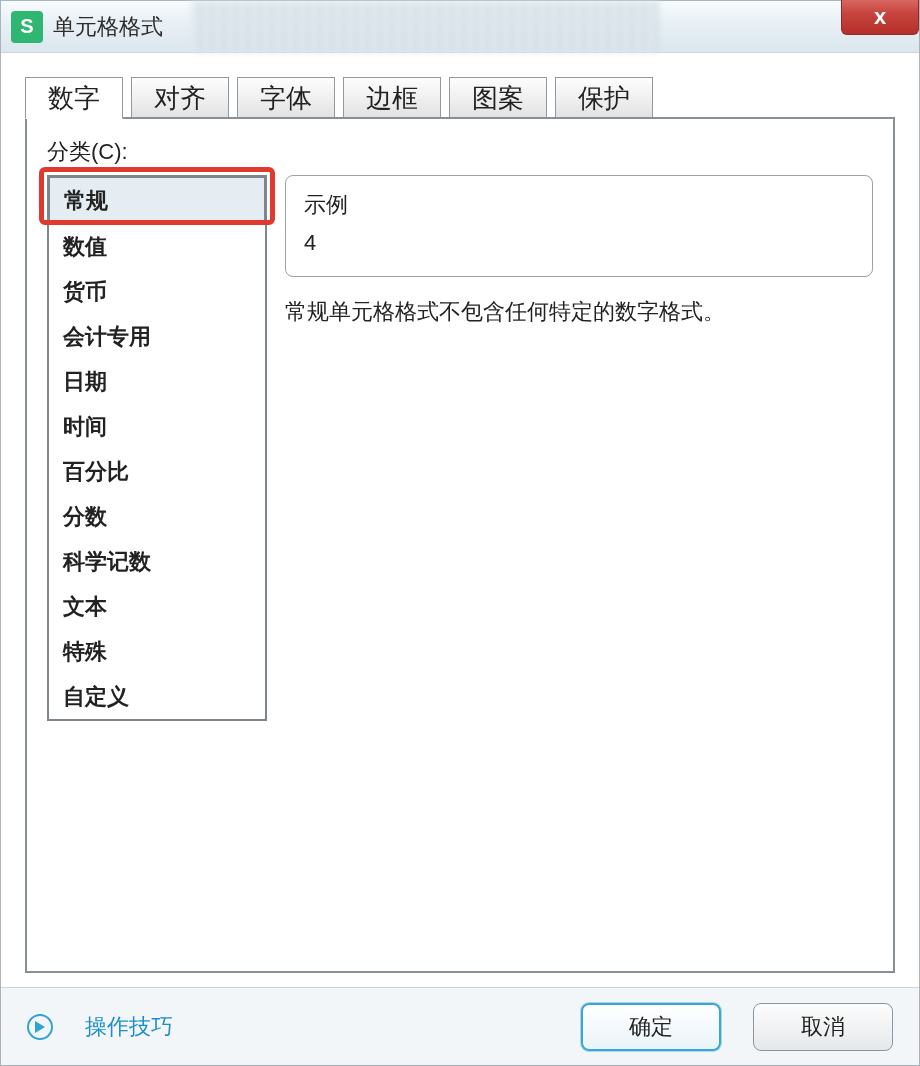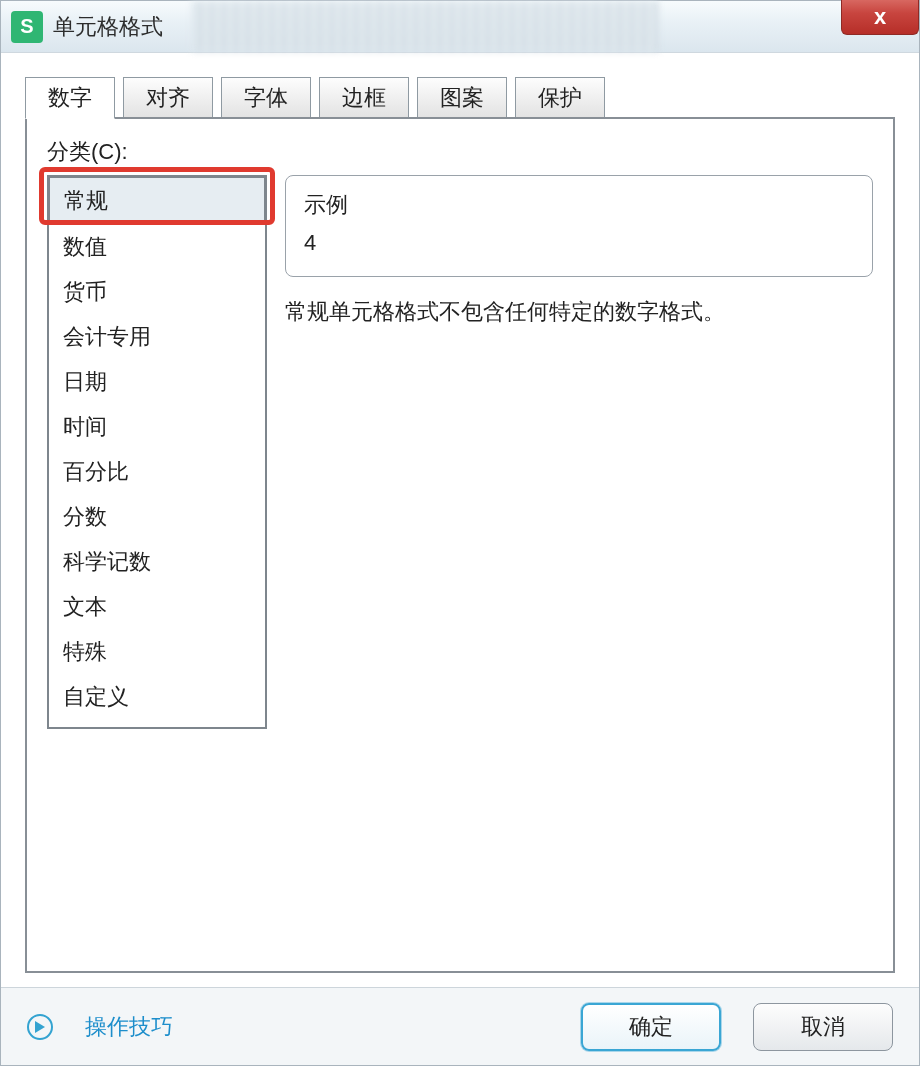--- a/index.html
+++ b/index.html
@@ -84,21 +84,21 @@
       padding: 24px 24px 14px 24px;
       display: flex;
       flex-direction: column;
     }
 
     
     .tab-row { display: flex; }
     .tab {
       height: 42px;
       padding: 0 22px;
-      font-size: 22px;
+      font-size: 26px;
       color: #222;
       display: flex;
       align-items: center;
       border: 1px solid #8f9aa2;
       background: linear-gradient(#fdfdfd, #e2e2e2);
       margin-right: 8px;
       cursor: pointer;
     }
     .tab.active {
       background: #ffffff;
@@ -129,21 +129,22 @@
       align-items: flex-start;
     }
 
     .category-wrap {
       position: relative;
     }
     .category-list {
       width: 220px;
       border: 2px solid #7e868d;
       padding-top: 0;
-      padding-bottom: 8px;
+      padding-bottom: 0;
+      font-weight: bold;
     }
     .cat-item {
       padding: 6px 14px;
       font-size: 22px;
       color: #222;
       cursor: pointer;
       line-height: 1.5;
     }
     .cat-item.selected {
       background: #e6edf2;

